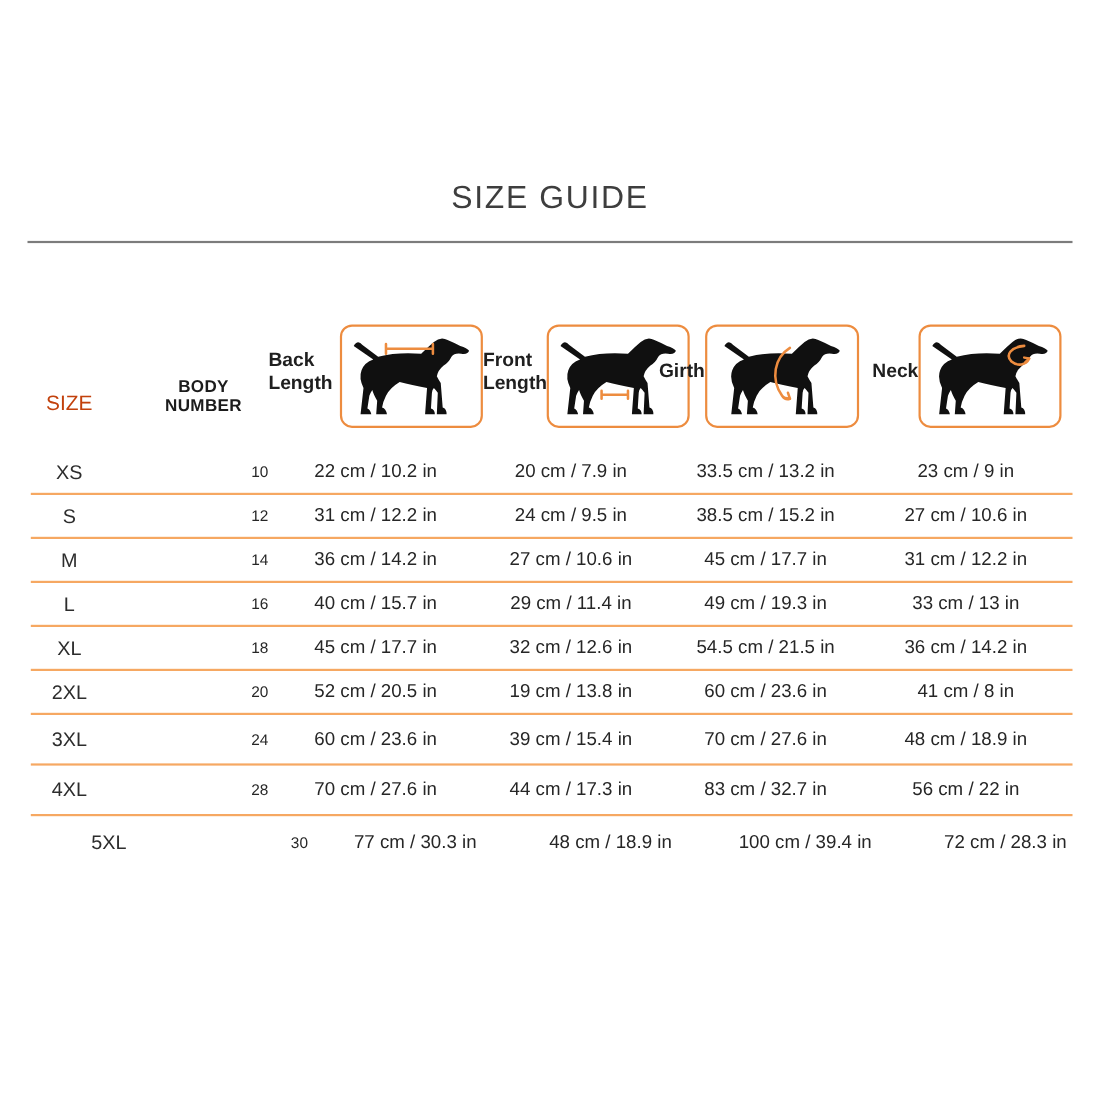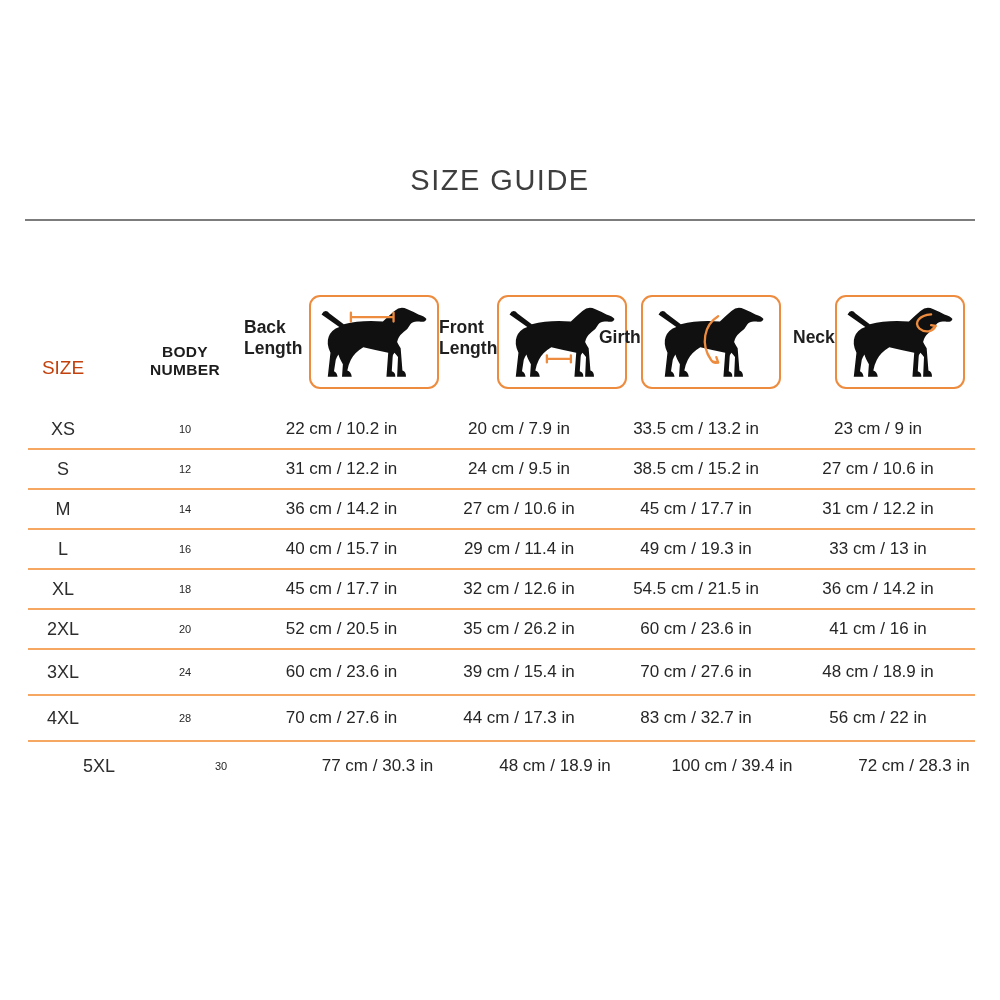--- a/index.html
+++ b/index.html
@@ -56,21 +56,21 @@
   .row:nth-child(7), .row:nth-child(8) { height:46px; }
   .row:nth-child(9) { height:50px;padding-left:36px; }
   .row::after {
     content:""; position:absolute; left:28px; right:25px; bottom:-1px;
     border-top:2px solid var(--separator-orange, #F6A862);
   }
   .row:last-child::after { display:none; }
 
   .cell { text-align:center; font-size:17px; color:#262626; }
   .cell.size { font-size:18px; color:#2d2d2d; }
-  .cell.num { font-size:11px; }
+  .cell.num { font-size:14px;text-align:right; }
   .hidden-defs { position:absolute; width:0; height:0; overflow:hidden; }
 </style>
 </head>
 <body>
 
 <div class="page">
 
   <svg class="hidden-defs" aria-hidden="true">
     <defs>
       <symbol id="dog-sil" viewBox="0 0 140 90">
@@ -172,23 +172,23 @@
     <div class="cell">45 cm / 17.7 in</div>
     <div class="cell">32 cm / 12.6 in</div>
     <div class="cell">54.5 cm / 21.5 in</div>
     <div class="cell">36 cm / 14.2 in</div>
   </div>
 
   <div class="grid6 row">
     <div class="cell size">2XL</div>
     <div class="cell num">20</div>
     <div class="cell">52 cm / 20.5 in</div>
-    <div class="cell">35 cm / 26.2 in</div>
+    <div class="cell">19 cm / 13.8 in</div>
     <div class="cell">60 cm / 23.6 in</div>
-    <div class="cell">41 cm / 16 in</div>
+    <div class="cell">41 cm / 8 in</div>
   </div>
 
   <div class="grid6 row">
     <div class="cell size">3XL</div>
     <div class="cell num">24</div>
     <div class="cell">60 cm / 23.6 in</div>
     <div class="cell">39 cm / 15.4 in</div>
     <div class="cell">70 cm / 27.6 in</div>
     <div class="cell">48 cm / 18.9 in</div>
   </div>

